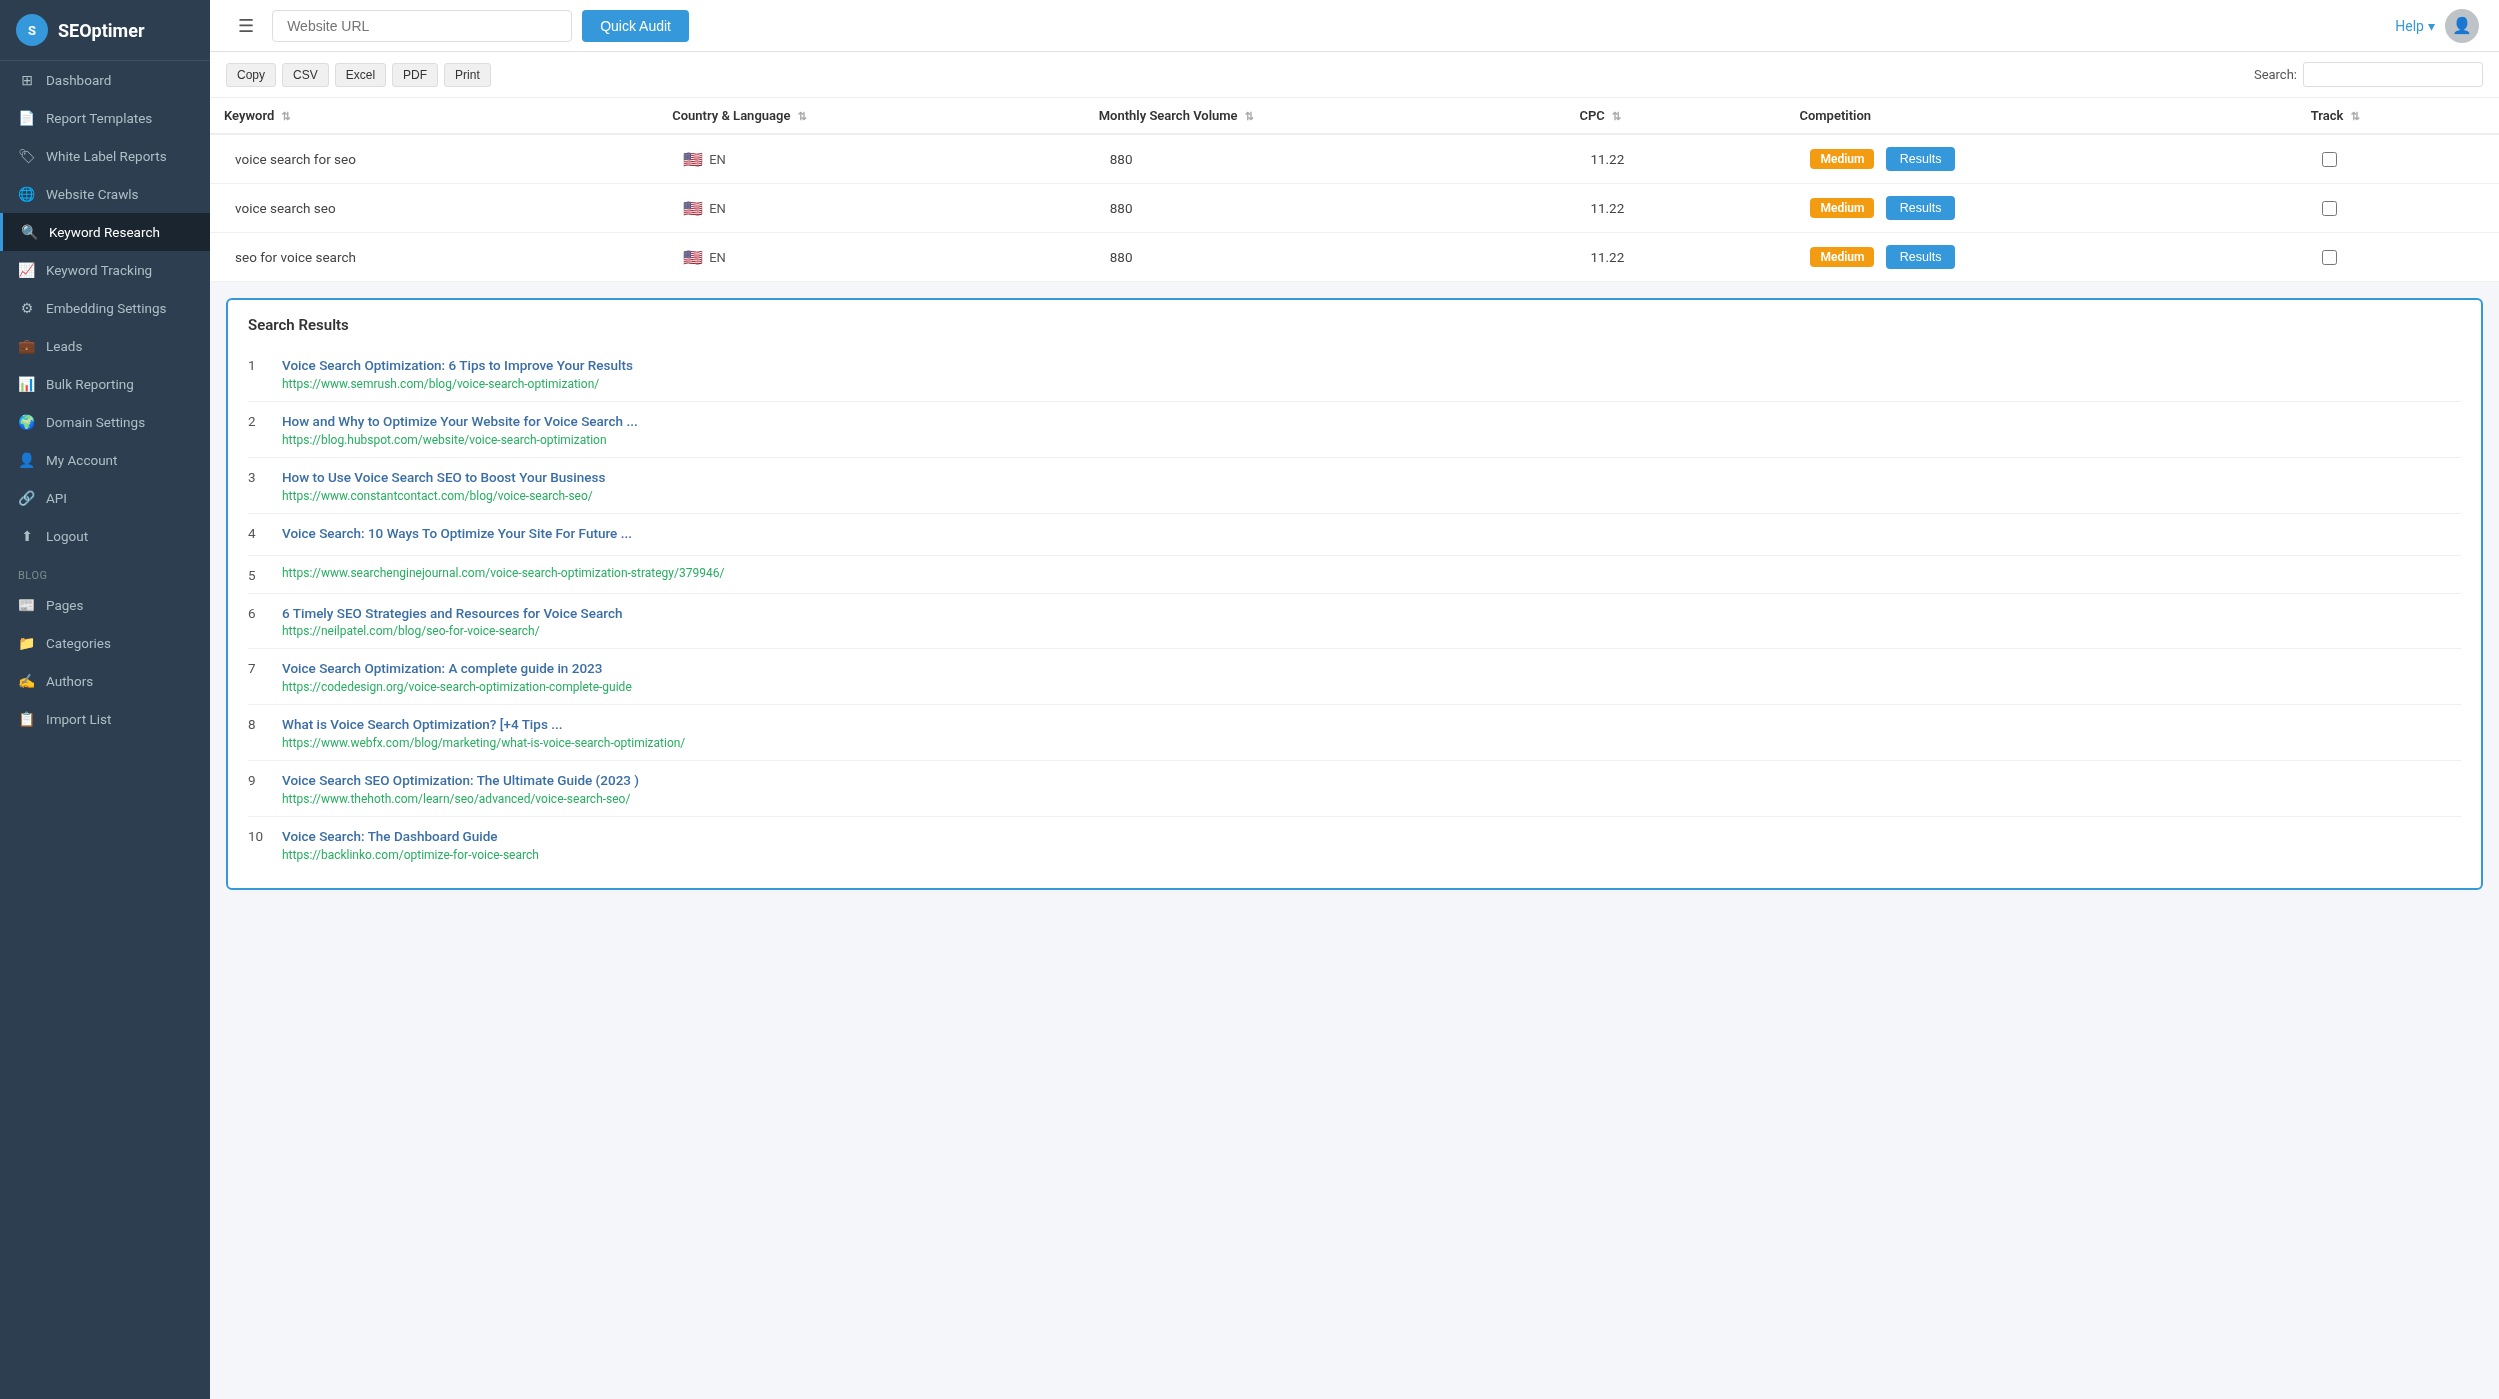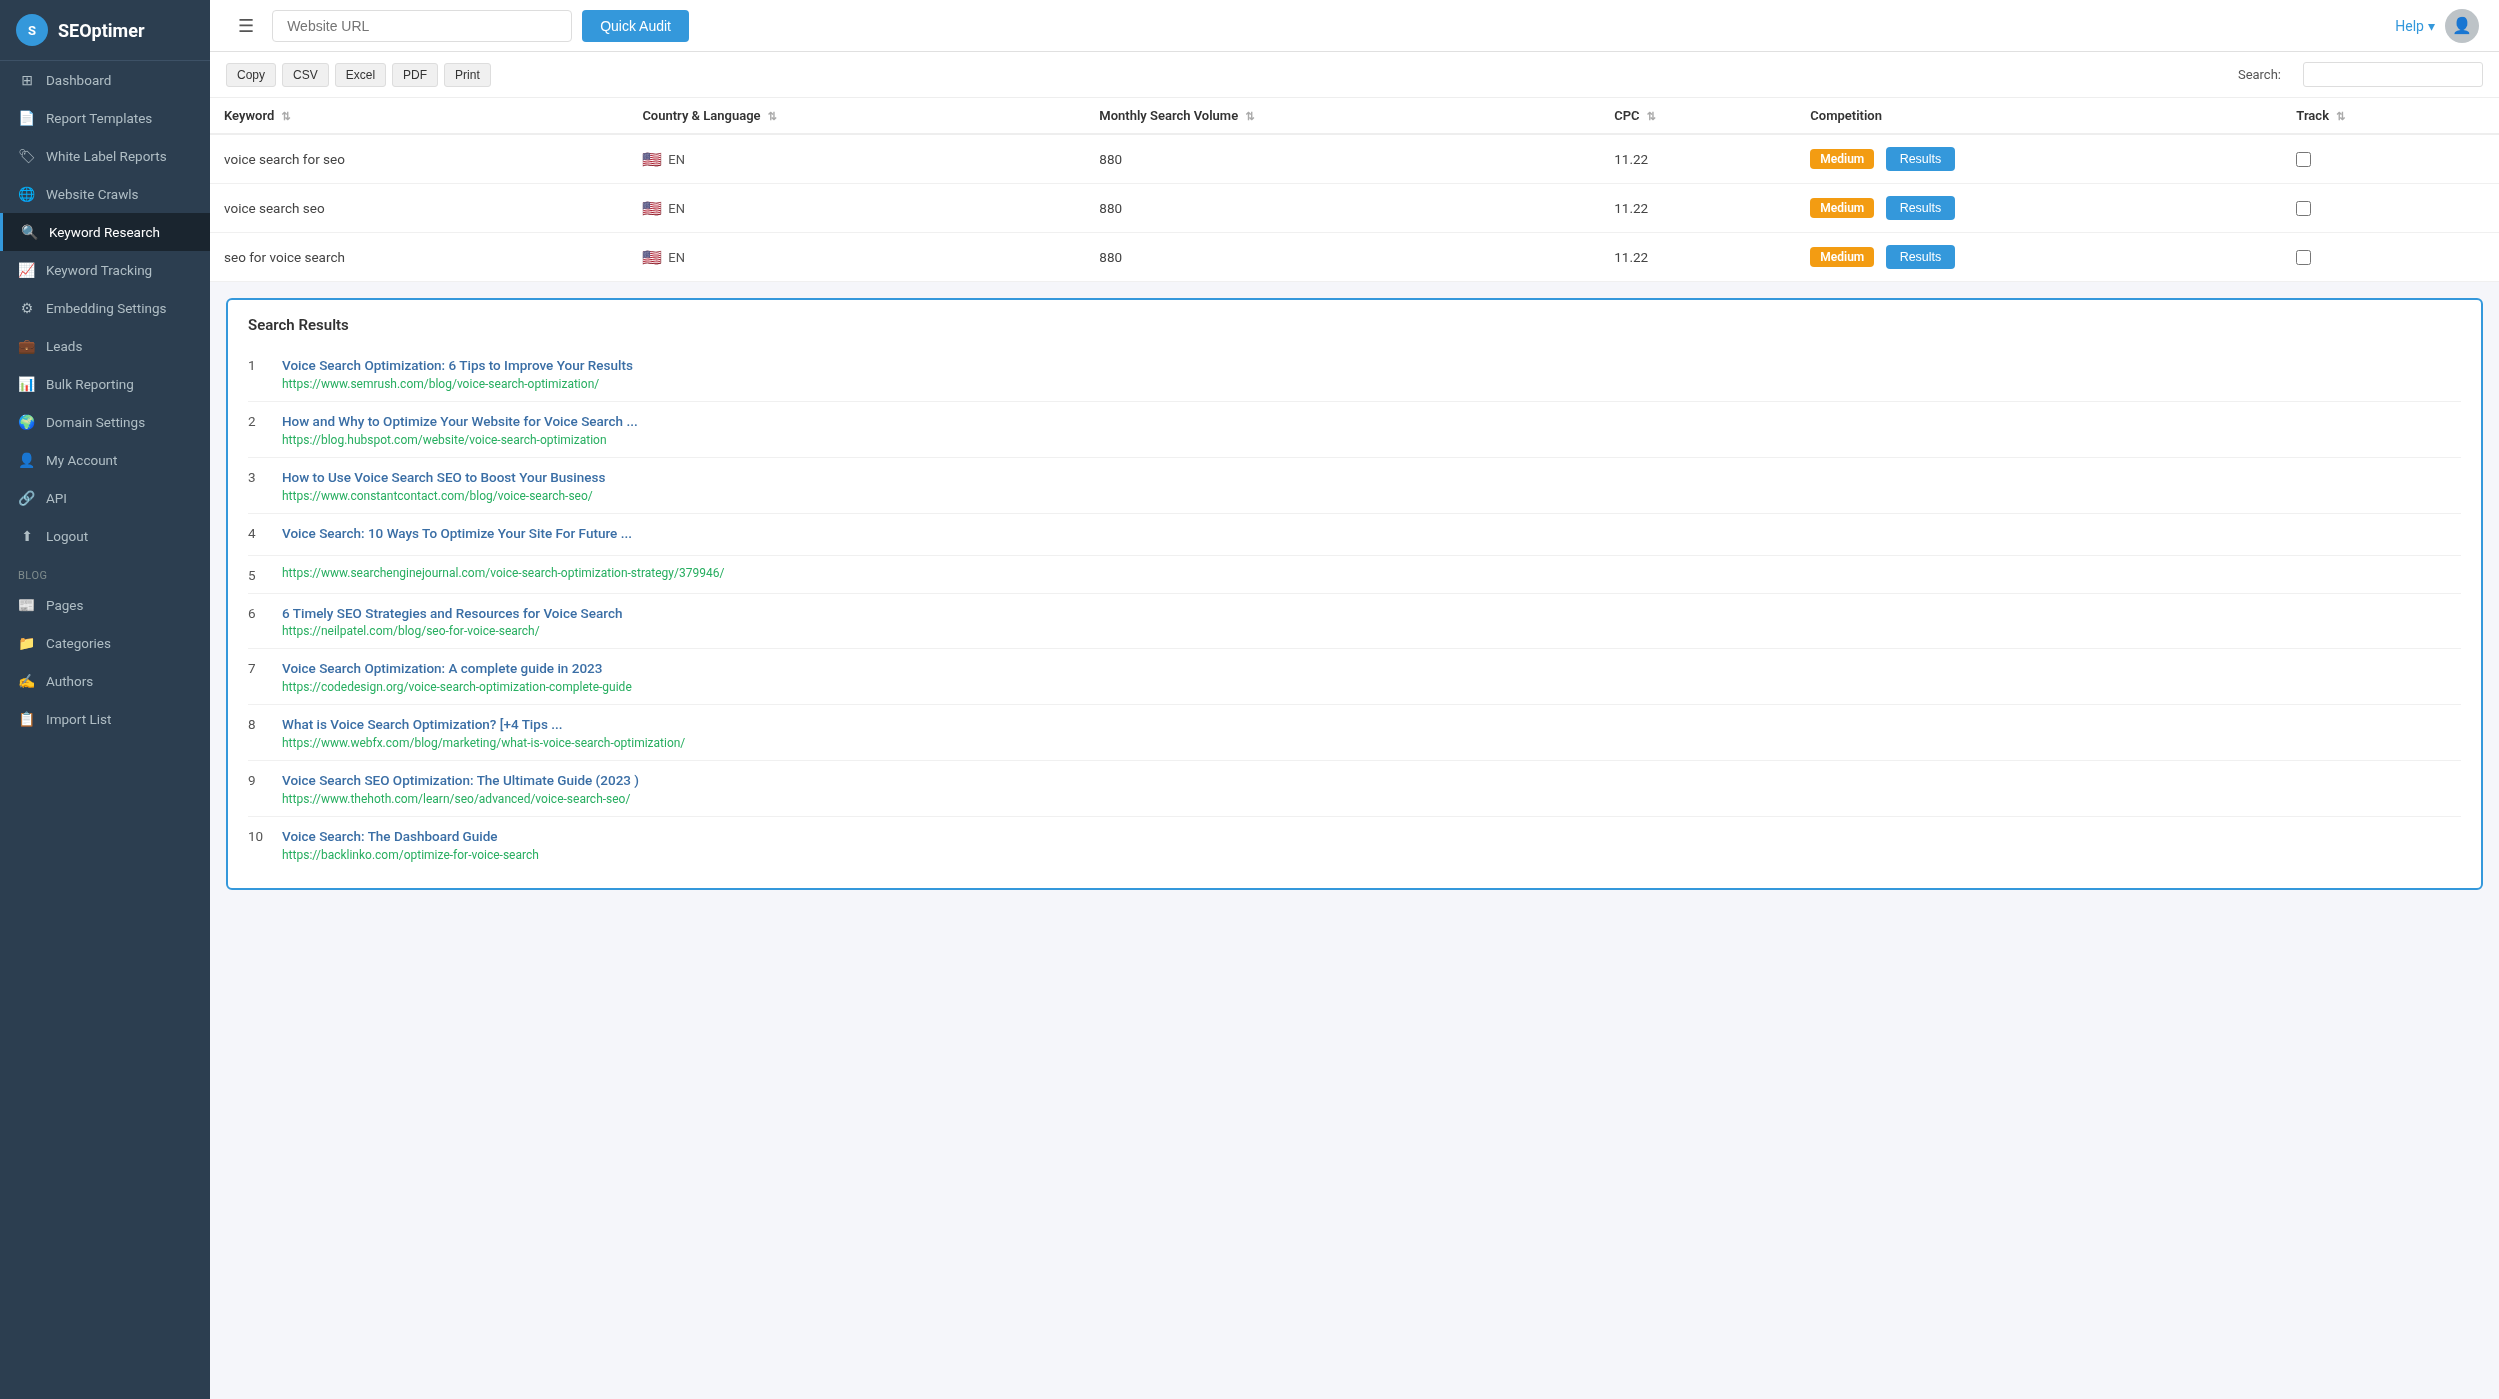--- a/index.html
+++ b/index.html
@@ -123,21 +123,21 @@
     .table-section {
       background: white;
       margin: 0;
       padding: 0;
     }
 
     .table-actions {
       display: flex;
       align-items: center;
       padding: 10px 16px;
-      gap: 22px;
+      gap: 6px;
       border-bottom: 1px solid #eee;
     }
     .action-btn {
       background: #f0f0f0;
       border: 1px solid #ddd;
       border-radius: 3px;
       padding: 4px 10px;
       font-size: 12px;
       cursor: pointer;
       color: #333;
@@ -169,21 +169,21 @@
       border-bottom: 2px solid #eee;
       white-space: nowrap;
       font-size: 13px;
     }
     .data-table th .sort-icon {
       color: #aaa;
       font-size: 11px;
       margin-left: 4px;
     }
     .data-table td {
-      padding: 12px 14px;
+      padding: 12px 25px;
       border-bottom: 1px solid #f0f0f0;
       color: #444;
       vertical-align: middle;
     }
 
     .flag-cell { display: flex; align-items: center; gap: 6px; }
     .flag { font-size: 16px; }
     .lang-code { font-size: 13px; color: #555; }
 
     .badge-medium {

